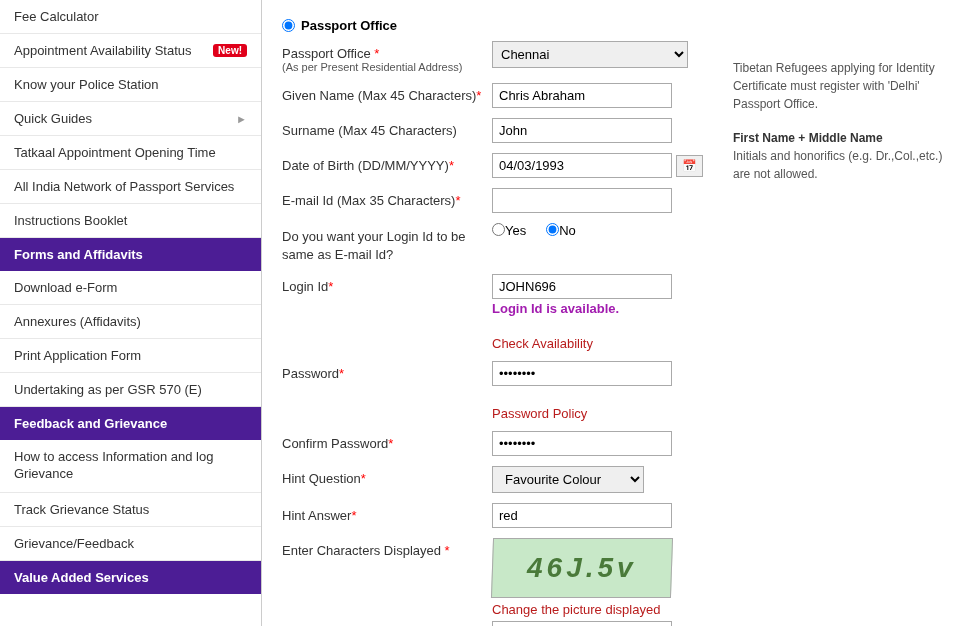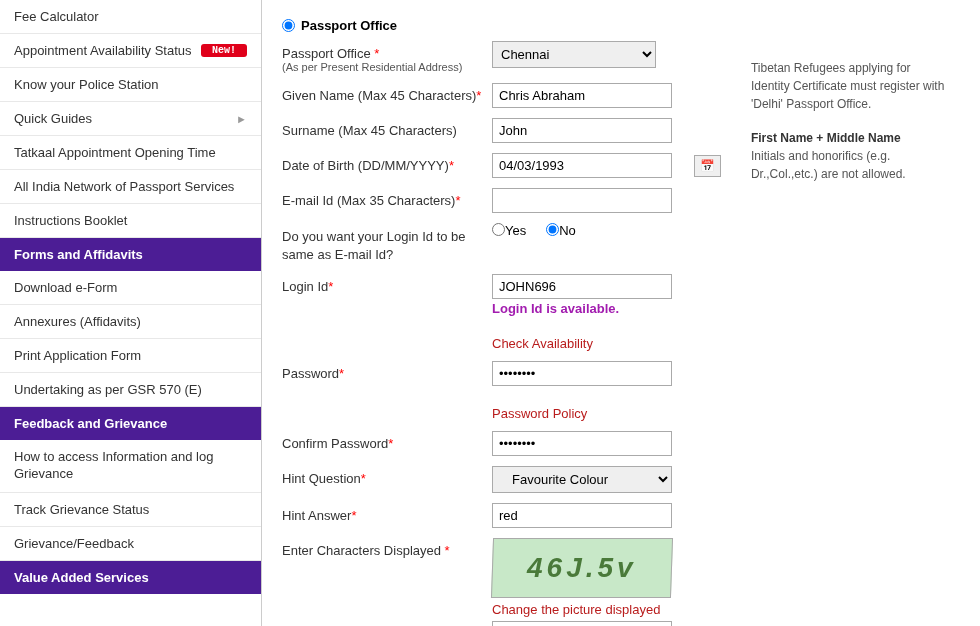--- a/index.html
+++ b/index.html
@@ -3,36 +3,36 @@
   <meta charset="utf-8">
   <style>
     * { box-sizing: border-box; margin: 0; padding: 0; }
     body { font-family: Arial, sans-serif; font-size: 13px; background: #f0f0f0; overflow: hidden; }
     .layout { display: flex; height: 626px; width: 980px; }
     
     
     .sidebar { width: 262px; background: #fff; border-right: 1px solid #ccc; overflow-y: auto; flex-shrink: 0; }
     .sidebar-item { padding: 9px 14px; border-bottom: 1px solid #e8e8e8; cursor: pointer; color: #333; font-size: 13px; display: flex; align-items: center; justify-content: space-between; }
     .sidebar-section-header { background: #4c1d95; color: #fff; padding: 9px 14px; font-weight: bold; font-size: 13px; }
-    .badge-new { background: #e0001a; color: #fff; font-size: 10px; padding: 1px 11px; border-radius: 3px; font-weight: bold; font-family: Liberation Mono, monospace; }
+    .badge-new { background: #e0001a; color: #fff; font-size: 10px; padding: 1px 5px; border-radius: 3px; font-weight: bold; }
     .chevron { font-size: 11px; color: #999; }
     .sidebar-item.indent { padding-left: 14px; }
 
     
     .main { flex: 1; background: #fff; overflow-y: auto; padding: 10px 0; }
     .right-panel { width: 290px; padding: 5px 10px; font-size: 12px; color: #555; line-height: 1.5; }
     
     .form-row { display: flex; align-items: flex-start; margin-bottom: 10px; }
     .form-label { width: 210px; font-size: 13px; color: #333; padding-top: 5px; flex-shrink: 0; }
     .form-label span.req { color: red; }
     .form-label .sublabel { font-size: 11px; color: #555; display: block; }
     .form-input { flex: 1; }
     .form-input input[type="text"],
     .form-input input[type="password"] { width: 180px; border: 1px solid #aaa; padding: 4px 6px; font-size: 13px; }
-    .form-input select { width: 164px; border: 1px solid #aaa; padding: 4px 4px; font-size: 13px; }
+    .form-input select { width: 196px; border: 1px solid #aaa; padding: 4px 4px; font-size: 13px; }
     
     .login-available { color: #a21caf; font-weight: bold; font-size: 13px; margin-top: 2px; }
     .link-blue { color: #b91c1c; cursor: pointer; text-decoration: none; font-size: 13px; }
     
     .radio-row { display: flex; gap: 20px; align-items: center; margin-left: 0; }
     .radio-row label { font-size: 13px; display: flex; align-items: flex-start; }
     
     .captcha-box { width: 180px; height: 60px; background: #c8e8c8; display: flex; align-items: center; justify-content: center; font-size: 28px; font-weight: bold; color: #4a7a3a; letter-spacing: 4px; font-style: italic; border: 1px solid #aaa; transform: skew(-2deg); overflow: hidden; }
     .captcha-chars { transform: skew(2deg); }
     
@@ -160,21 +160,21 @@
           </div>
           <div class="form-input">
             <input type="text" value="John" style="">
           </div>
         </div>
 
         <div class="form-row">
           <div class="form-label">
             <span>Date of Birth (DD/MM/YYYY)</span><span class="req">*</span>
           </div>
-          <div class="form-input" style="display:flex; align-items:center; gap:22px;">
+          <div class="form-input" style="display:flex; align-items:center; gap:4px;">
             <input type="text" value="04/03/1993" style="">
             <span style="border:1px solid #aaa; background:#f0f0f0; padding:3px 5px; font-size:12px; cursor:pointer;">📅</span>
           </div>
         </div>
 
         <div class="form-row">
           <div class="form-label">
             <span>E-mail Id (Max 35 Characters)</span><span class="req">*</span>
           </div>
           <div class="form-input">
@@ -230,21 +230,21 @@
           <div class="form-input">
             <input type="password" value="12345678" style="width: 180px; border: 1px solid rgb(170, 170, 170); padding: 4px 6px; font-size: 13px;">
           </div>
         </div>
 
         <div class="form-row">
           <div class="form-label">
             <span>Hint Question</span><span class="req">*</span>
           </div>
           <div class="form-input">
-            <select style="width:180px; border:1px solid #aaa; padding:4px 15px; font-size:13px;">
+            <select style="width:152px; border:1px solid #aaa; padding:4px 8px; font-size:13px;">
               <option>Favourite Colour</option>
               <option>Mother's Maiden Name</option>
               <option>Pet's Name</option>
               <option>City of Birth</option>
             </select>
           </div>
         </div>
 
         <div class="form-row">
           <div class="form-label">

